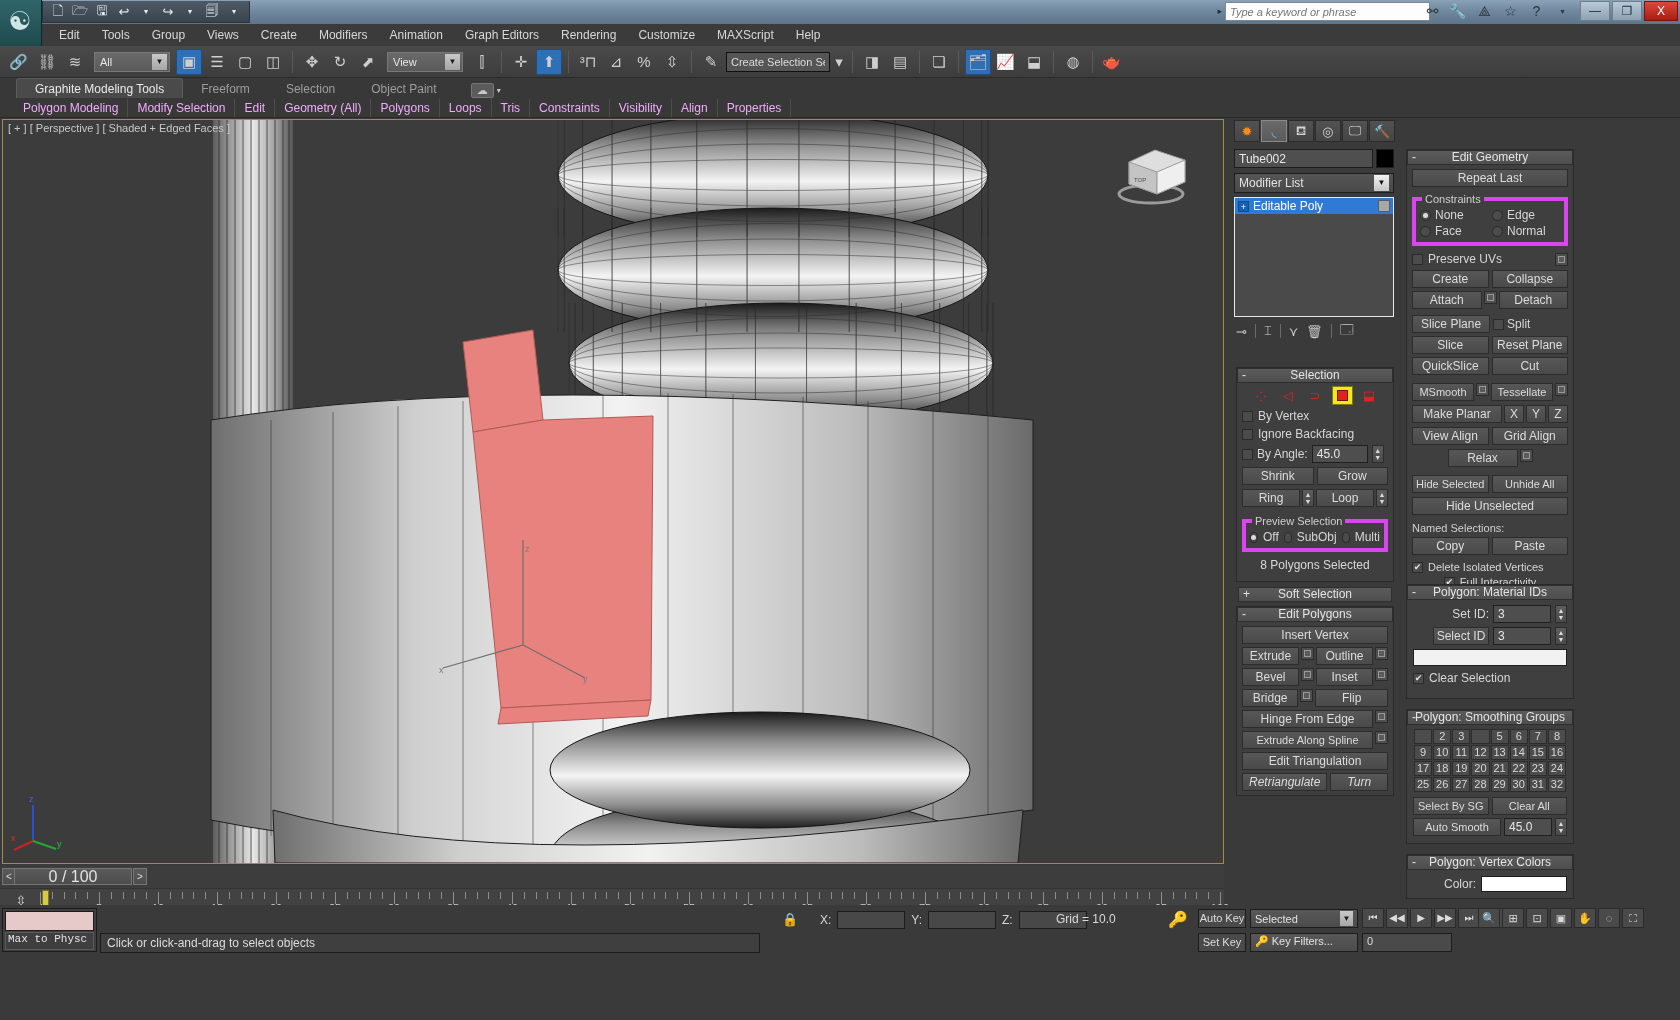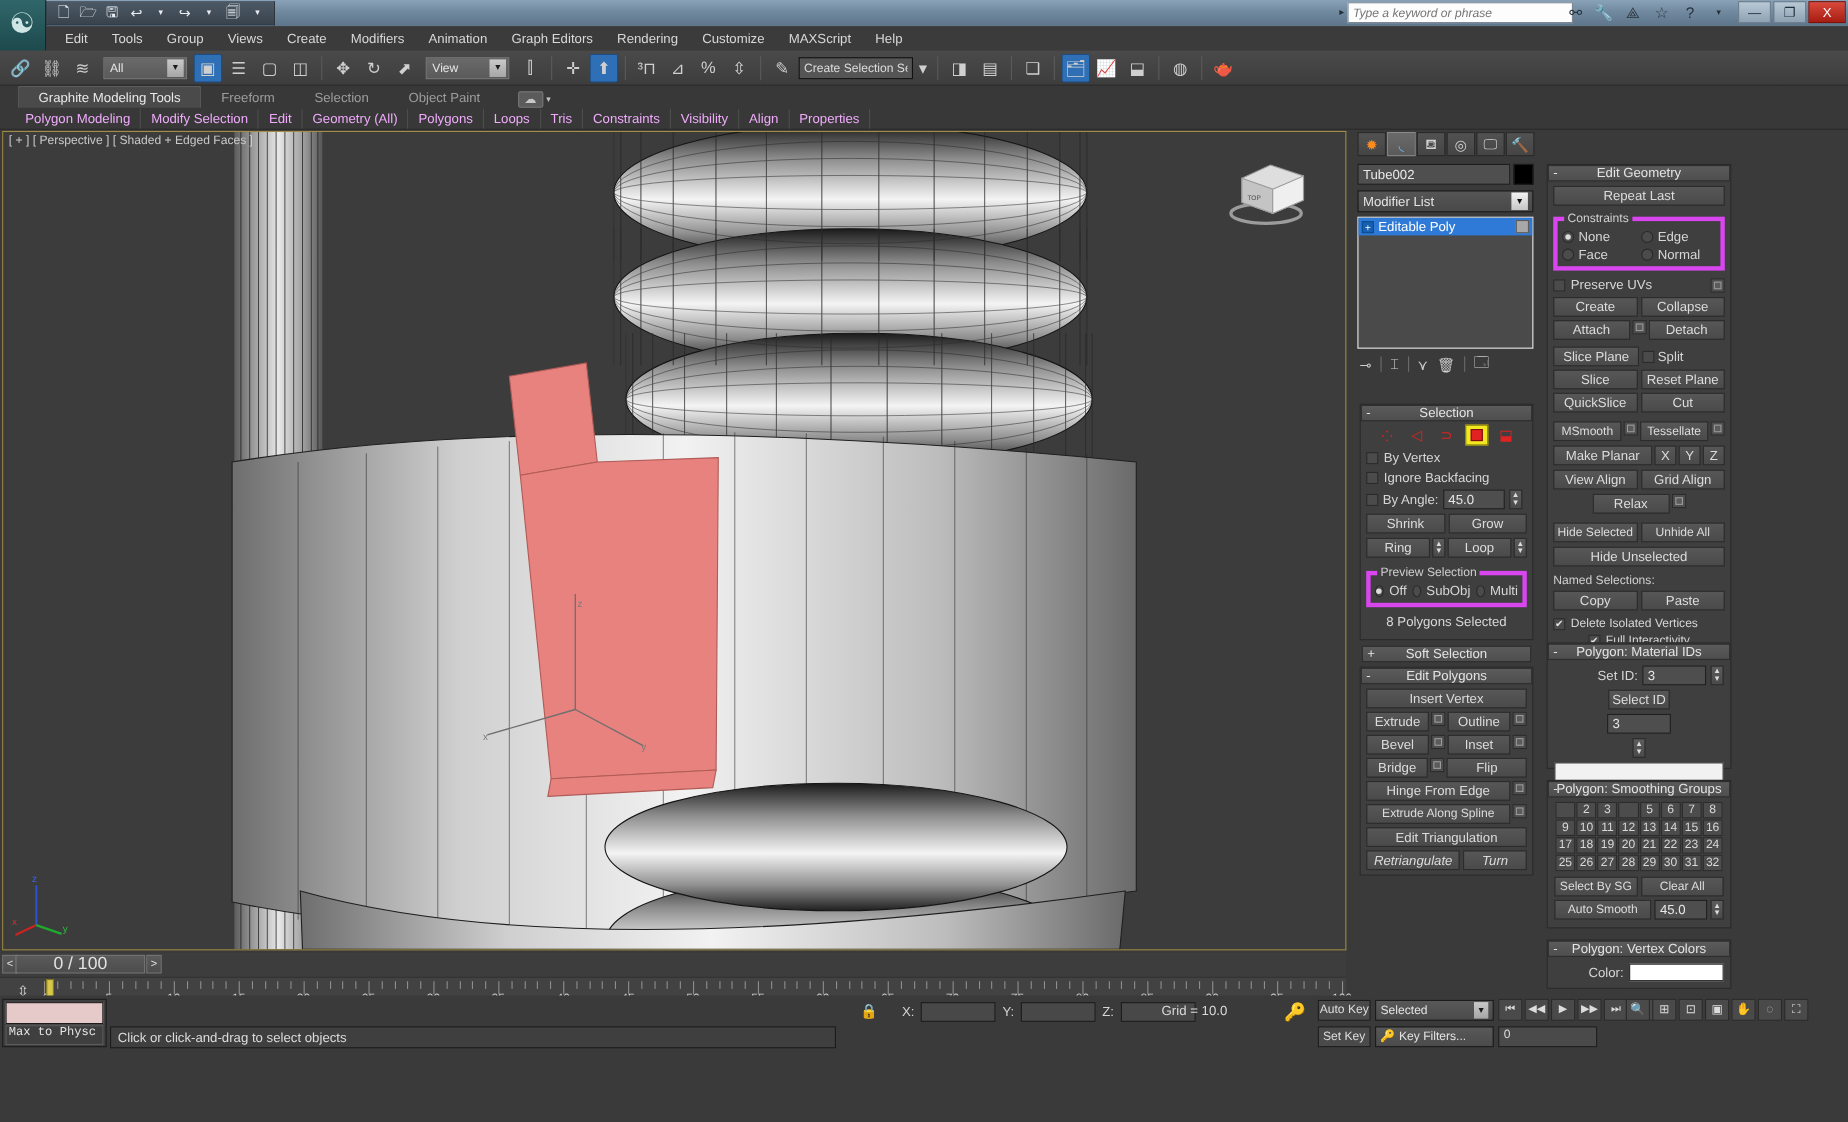--- a/index.html
+++ b/index.html
@@ -1033,21 +1033,21 @@
     <div class="rollout" style="left:178px; top:465px; width:168px; height:115px;">
       <div class="rohead">
         <span class="sgn">-</span>
         <span>Polygon: Material IDs</span>
       </div>
       <div style="display:flex; gap:4px; padding:5px 6px 0; align-items:center; justify-content:flex-end;">
         <span class="lbl">Set ID:</span>
         <span class="numfield" style="width:58px">3</span>
         <span class="spin">▲<br>▼</span>
       </div>
-      <div style="display:flex; gap:4px; padding:4px 6px 0; align-items:center; justify-content:flex-end;flex-direction:column;">
+      <div style="display:flex; gap:4px; padding:4px 6px 0; align-items:center; justify-content:flex-end;">
         <div class="btn" style="width:56px">Select ID</div>
         <span class="numfield" style="width:58px">3</span>
         <span class="spin">▲<br>▼</span>
       </div>
       <div style="padding:4px 6px 0;">
         <div style="height:17px; background:#f2f2f2; border:1px solid #1f1f1f;">
           <span></span>
         </div>
       </div>
       <div style="display:flex; gap:5px; padding:5px 6px 0; align-items:center;">

